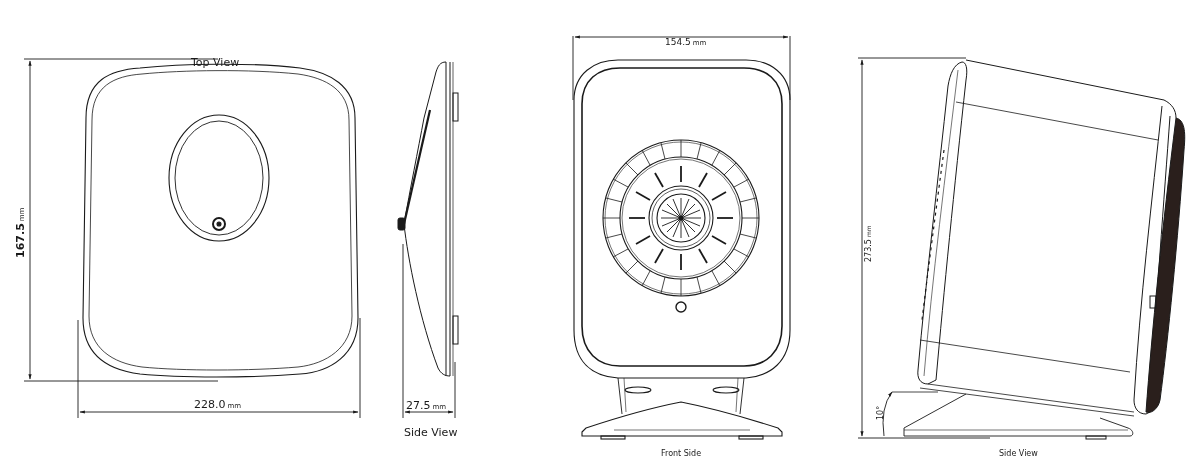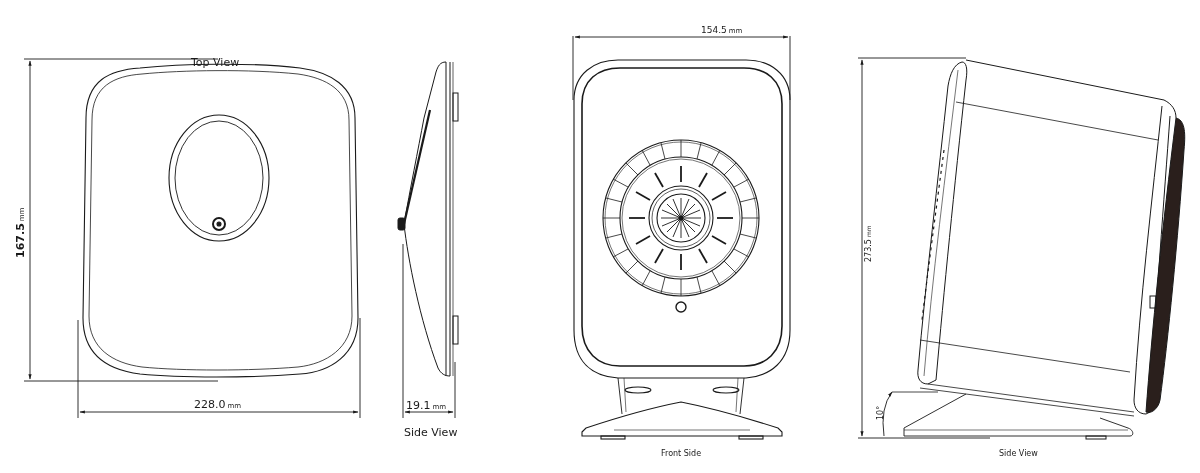--- a/index.html
+++ b/index.html
@@ -176,26 +176,26 @@
 
 <div class="lbl dim vert" style="left:14px; top:258px;">
   <span style="font-weight:bold;">167.5</span><span class="unit">mm</span>
 </div>
 
 <div class="lbl dim" style="left:194px; top:398px;">
   <span>228.0</span><span class="unit">mm</span>
 </div>
 
 <div class="lbl dim" style="left:406px; top:399px;">
-  <span>19.1</span><span class="unit">mm</span>
+  <span>27.5</span><span class="unit">mm</span>
 </div>
 
 <div class="lbl title" style="left:404px; top:426px;">Side View</div>
 
-<div class="lbl dim" style="left:665px; top:25px; font-size:9px;margin-left:36px;">
+<div class="lbl dim" style="left:665px; top:37px; font-size:9px;">
   <span>154.5</span><span class="unit">mm</span>
 </div>
 
 <div class="lbl small-title" style="left:661px; top:449px;">Front Side</div>
 
 <div class="lbl dim vert" style="left:864px; top:262px; font-size:8px;">
   <span>273.5</span><span class="unit" style="font-size:6px;">mm</span>
 </div>
 
 <div class="lbl dim vert" style="left:876px; top:420px; font-size:8px;">10°</div>

